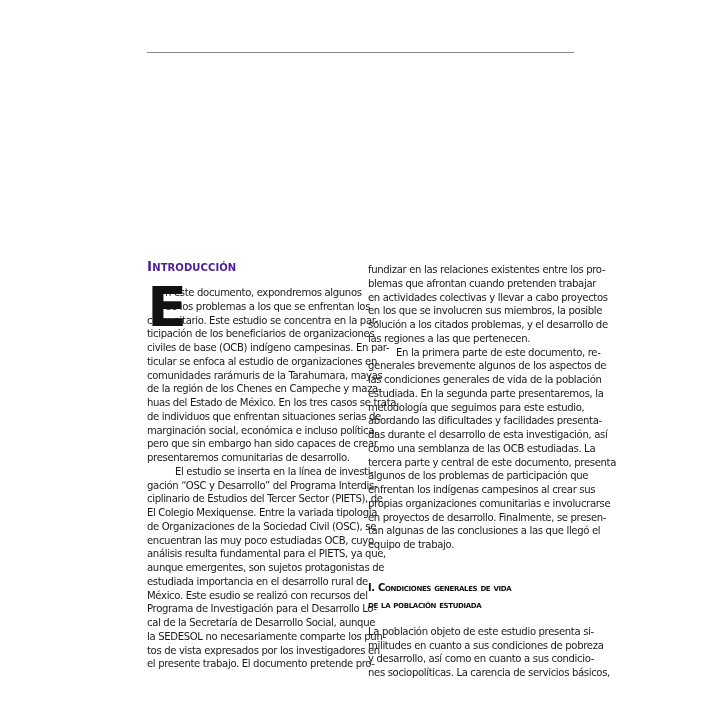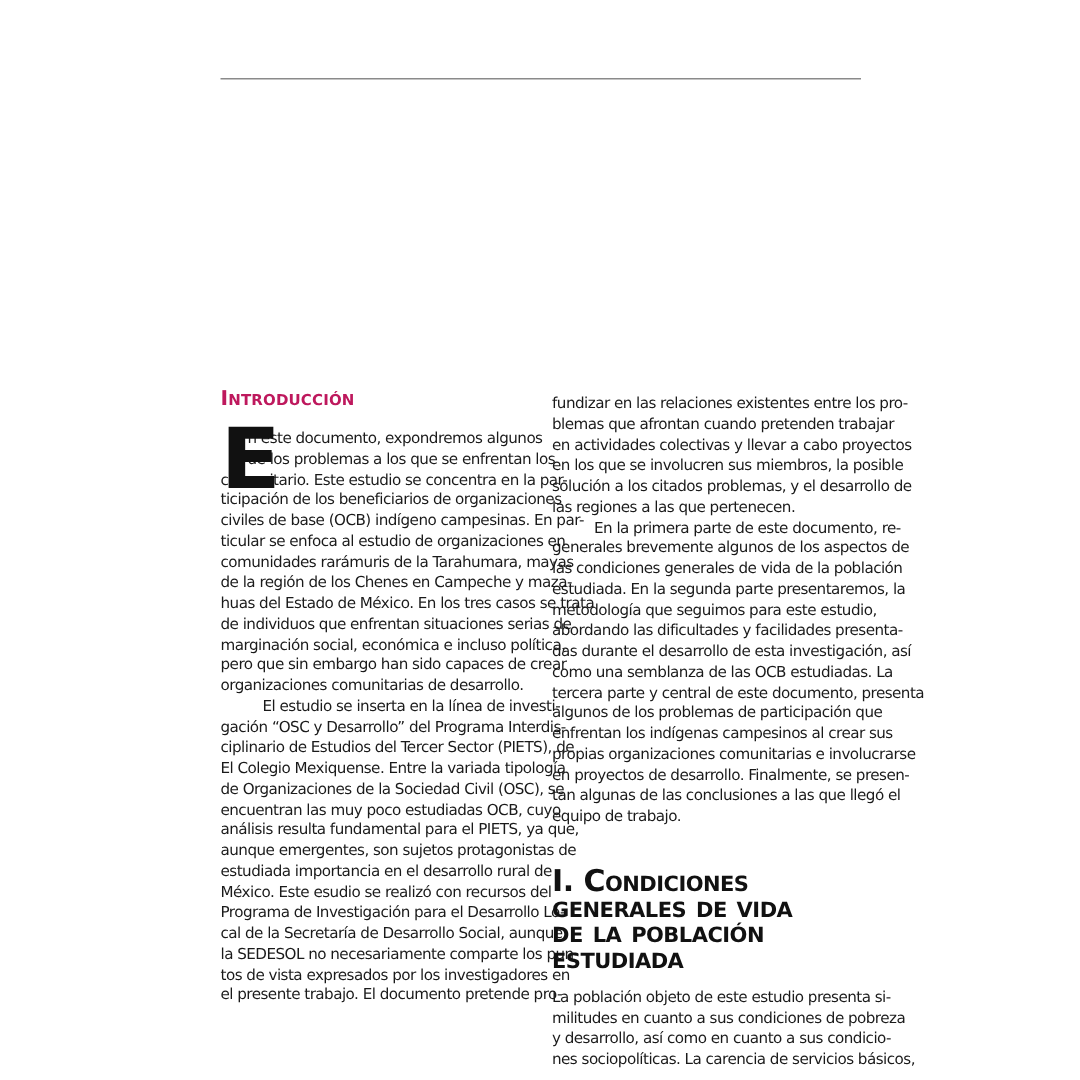--- a/index.html
+++ b/index.html
@@ -4,26 +4,26 @@
 <style>
   html, body { margin:0; padding:0; background:#ffffff; }
   body { width:720px; height:720px; position:relative; overflow:hidden; font-family:"DejaVu Sans", sans-serif; color:#1a1a1a; }
   .rule { position:absolute; left:147px; top:52px; width:427px; height:1px; background:#8a8a8a; }
   .col { position:absolute; top:258px; width:205px; font-size:10.1px; line-height:13.75px; letter-spacing:-0.35px; }
   .col.left { left:147px; }
   .col.right { left:368px; top:263px; width:207px; }
   .line { display:block; white-space:nowrap; text-align:justify; text-align-last:justify; height:13.75px; }
   .line.last { text-align-last:left; }
   .line.indent { padding-left:28px; }
-  .heading { font-weight:bold; font-size:13.6px; letter-spacing:0.1px; line-height:16px; color:#be185d; font-variant:small-caps; }
+  .heading { font-weight:bold; font-size:13.6px; letter-spacing:0.1px; line-height:16px; color:#4c1d95; font-variant:small-caps; }
   .heading1 { margin:0 0 12px 0; display:block; }
   .para-first { position:relative; }
   .dropcap { position:absolute; left:0; top:1px; font-weight:bold; font-size:56px; line-height:40px; height:40px; color:#111; font-family:"DejaVu Sans", sans-serif; transform:scaleX(1.05); transform-origin:left top; }
   .dc-line { padding-left:18px; }
-  .h2 { display:block; font-weight:bold; font-size:20px; line-height:17px; margin-top:27px; margin-bottom:12px; font-variant:small-caps; color:#111; }
+  .h2 { display:block; font-weight:bold; font-size:10px; line-height:17px; margin-top:27px; margin-bottom:12px; font-variant:small-caps; color:#111; }
 </style>
 </head>
 <body>
 
 <div class="rule"></div>
 
 <div class="col left">
   <span class="heading heading1">Introducción</span>
   <div class="para-first">
     <span class="dropcap">E</span>
@@ -32,21 +32,21 @@
     <span class="line">comunitario. Este estudio se concentra en la par-</span>
     <span class="line">ticipación de los beneficiarios de organizaciones</span>
     <span class="line">civiles de base (OCB) indígeno campesinas. En par-</span>
     <span class="line">ticular se enfoca al estudio de organizaciones en</span>
     <span class="line">comunidades rarámuris de la Tarahumara, mayas</span>
     <span class="line">de la región de los Chenes en Campeche y maza-</span>
     <span class="line">huas del Estado de México. En los tres casos se trata</span>
     <span class="line">de individuos que enfrentan situaciones serias de</span>
     <span class="line">marginación social, económica e incluso política,</span>
     <span class="line">pero que sin embargo han sido capaces de crear</span>
-    <span class="line last">organizaciones comunitarias de desarrollo.</span>
+    <span class="line last">presentaremos comunitarias de desarrollo.</span>
   </div>
   <div>
     <span class="line indent">El estudio se inserta en la línea de investi-</span>
     <span class="line">gación “OSC y Desarrollo” del Programa Interdis-</span>
     <span class="line">ciplinario de Estudios del Tercer Sector (PIETS), de</span>
     <span class="line">El Colegio Mexiquense. Entre la variada tipología</span>
     <span class="line">de Organizaciones de la Sociedad Civil (OSC), se</span>
     <span class="line">encuentran las muy poco estudiadas OCB, cuyo</span>
     <span class="line">análisis resulta fundamental para el PIETS, ya que,</span>
     <span class="line">aunque emergentes, son sujetos protagonistas de</span>

